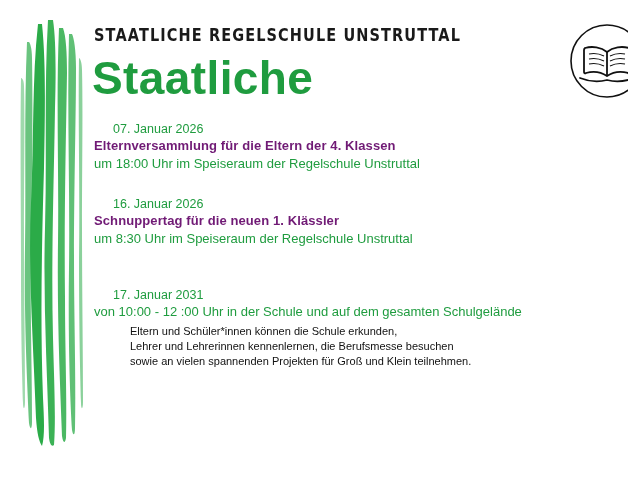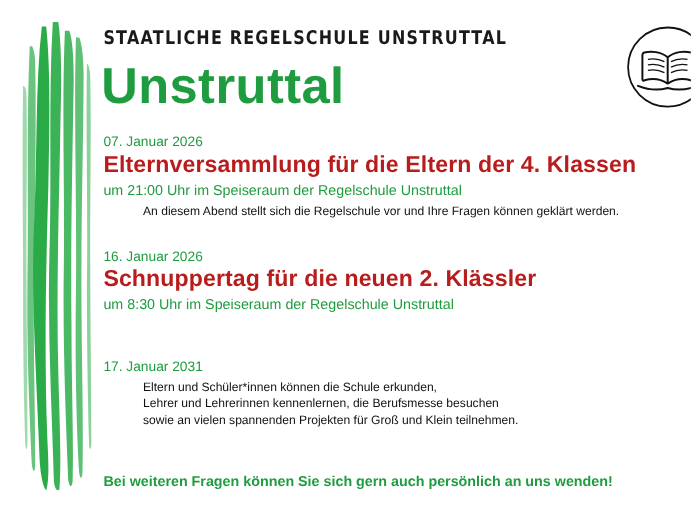--- a/index.html
+++ b/index.html
@@ -78,25 +78,26 @@
     width: 500px;
   }
   .event {
     margin-bottom: 4px;
   }
   .event-date {
     font-size: 12.5px;
     color: #1f9c3f;
     font-weight: normal;
     margin-bottom: 2px;
+    margin-left: 19px;
   }
   .event-title {
-    font-size: 21px;
+    font-size: 13px;
     font-weight: bold;
-    color: #b91c1c;
+    color: #701a75;
     margin-bottom: 3px;
     letter-spacing: 0.1px;
   }
   .event-time {
     font-size: 13px;
     color: #1f9c3f;
     margin-bottom: 2px;
   }
   .event-note {
     font-size: 11px;
@@ -132,54 +133,53 @@
       <path d="M30 2 C26 70, 29 140, 27 210 C25 280, 29 350, 31 420 C32 427, 34 429, 36 427 C38 400, 36 360, 35 320 C33 240, 36 160, 37 90 C38 55, 38 22, 35 2 Z" opacity="0.92"></path>
       <path d="M41 10 C38 80, 41 150, 40 225 C39 300, 42 365, 44 418 C45 425, 47 426, 48 420 C49 380, 47 330, 47 280 C46 200, 48 120, 49 55 C49 35, 48 18, 45 10 Z" opacity="0.85"></path>
       <path d="M51 16 C49 90, 52 170, 51 250 C50 320, 52 380, 54 412 C55 418, 57 418, 57 410 C58 360, 56 300, 56 240 C56 170, 58 100, 58 50 C58 32, 56 20, 54 16 Z" opacity="0.75"></path>
       <path d="M9 24 C6 90, 8 160, 7 230 C6 300, 9 360, 11 405 C12 412, 14 412, 14 404 C14 350, 12 290, 13 230 C14 160, 15 90, 14 40 C14 30, 12 25, 11 24 Z" opacity="0.7"></path>
       <path d="M61 40 C60 100, 62 170, 61 240 C61 300, 62 350, 63 385 C63 392, 65 392, 65 384 C65 330, 64 270, 64 210 C64 150, 65 90, 64 52 C64 44, 62 40, 61 40 Z" opacity="0.55"></path>
       <path d="M3 60 C2 120, 3 190, 3 255 C3 310, 4 355, 5 385 C5 392, 7 392, 7 384 C7 330, 6 270, 6 215 C6 155, 7 100, 6 68 C6 62, 4 60, 3 60 Z" opacity="0.45"></path>
     </g>
   </svg>
 
   <div class="school-name">Staatliche Regelschule Unstruttal</div>
-  <div class="title">Unstruttal</div>
+  <div class="title">Staatliche</div>
 
   <svg class="logo" viewBox="0 0 78 78">
     <circle cx="39" cy="39" r="36" fill="none" stroke="#111111" stroke-width="1.6"></circle>
     <path d="M39 30 C33 25, 24 24, 17 26 C17 26, 16 27, 16 28 L16 50 C16 51, 17 52, 18 51 C25 49, 33 50, 39 54 C45 50, 53 49, 60 51 C61 52, 62 51, 62 50 L62 28 C62 27, 61 26, 61 26 C54 24, 45 25, 39 30 Z" fill="#ffffff" stroke="#111111" stroke-width="1.8" stroke-linejoin="round"></path>
     <path d="M39 30 L39 54" fill="none" stroke="#111111" stroke-width="1.8"></path>
     <path d="M21 32 C26 31, 32 32, 36 34" fill="none" stroke="#111111" stroke-width="1.1"></path>
     <path d="M21 37 C26 36, 32 37, 36 39" fill="none" stroke="#111111" stroke-width="1.1"></path>
     <path d="M21 42 C26 41, 32 42, 36 44" fill="none" stroke="#111111" stroke-width="1.1"></path>
     <path d="M42 34 C46 32, 52 31, 57 32" fill="none" stroke="#111111" stroke-width="1.1"></path>
     <path d="M42 39 C46 37, 52 36, 57 37" fill="none" stroke="#111111" stroke-width="1.1"></path>
     <path d="M42 44 C46 42, 52 41, 57 42" fill="none" stroke="#111111" stroke-width="1.1"></path>
     <path d="M12 56 C22 60, 32 60, 39 58 C46 60, 56 60, 66 56" fill="none" stroke="#111111" stroke-width="1.8" stroke-linecap="round"></path>
   </svg>
 
   <div class="events">
 
     <div class="event ev-0">
       <div class="event-date">07. Januar 2026</div>
       <div class="event-title">Elternversammlung für die Eltern der 4. Klassen</div>
-      <div class="event-time">um 21:00 Uhr im Speiseraum der Regelschule Unstruttal</div>
-      <div class="event-note">An diesem Abend stellt sich die Regelschule vor und Ihre Fragen können geklärt werden.</div>
+      <div class="event-time">um 18:00 Uhr im Speiseraum der Regelschule Unstruttal</div>
     </div>
 
     <div class="event ev-1">
       <div class="event-date">16. Januar 2026</div>
-      <div class="event-title">Schnuppertag für die neuen 2. Klässler</div>
+      <div class="event-title">Schnuppertag für die neuen 1. Klässler</div>
       <div class="event-time">um 8:30 Uhr im Speiseraum der Regelschule Unstruttal</div>
     </div>
 
     <div class="event ev-2">
       <div class="event-date">17. Januar 2031</div>
+      <div class="event-time">von 10:00 - 12 :00 Uhr  in der Schule und auf dem gesamten Schulgelände</div>
       <div class="event-note">Eltern und Schüler*innen können die Schule erkunden,
 Lehrer und Lehrerinnen kennenlernen, die Berufsmesse besuchen
 sowie an vielen spannenden Projekten für Groß und Klein teilnehmen.</div>
     </div>
 
   </div>
 
-  <div class="footer">Bei weiteren Fragen können Sie sich gern auch persönlich an uns wenden!</div>
 
 </div>
 
 </body></html>

